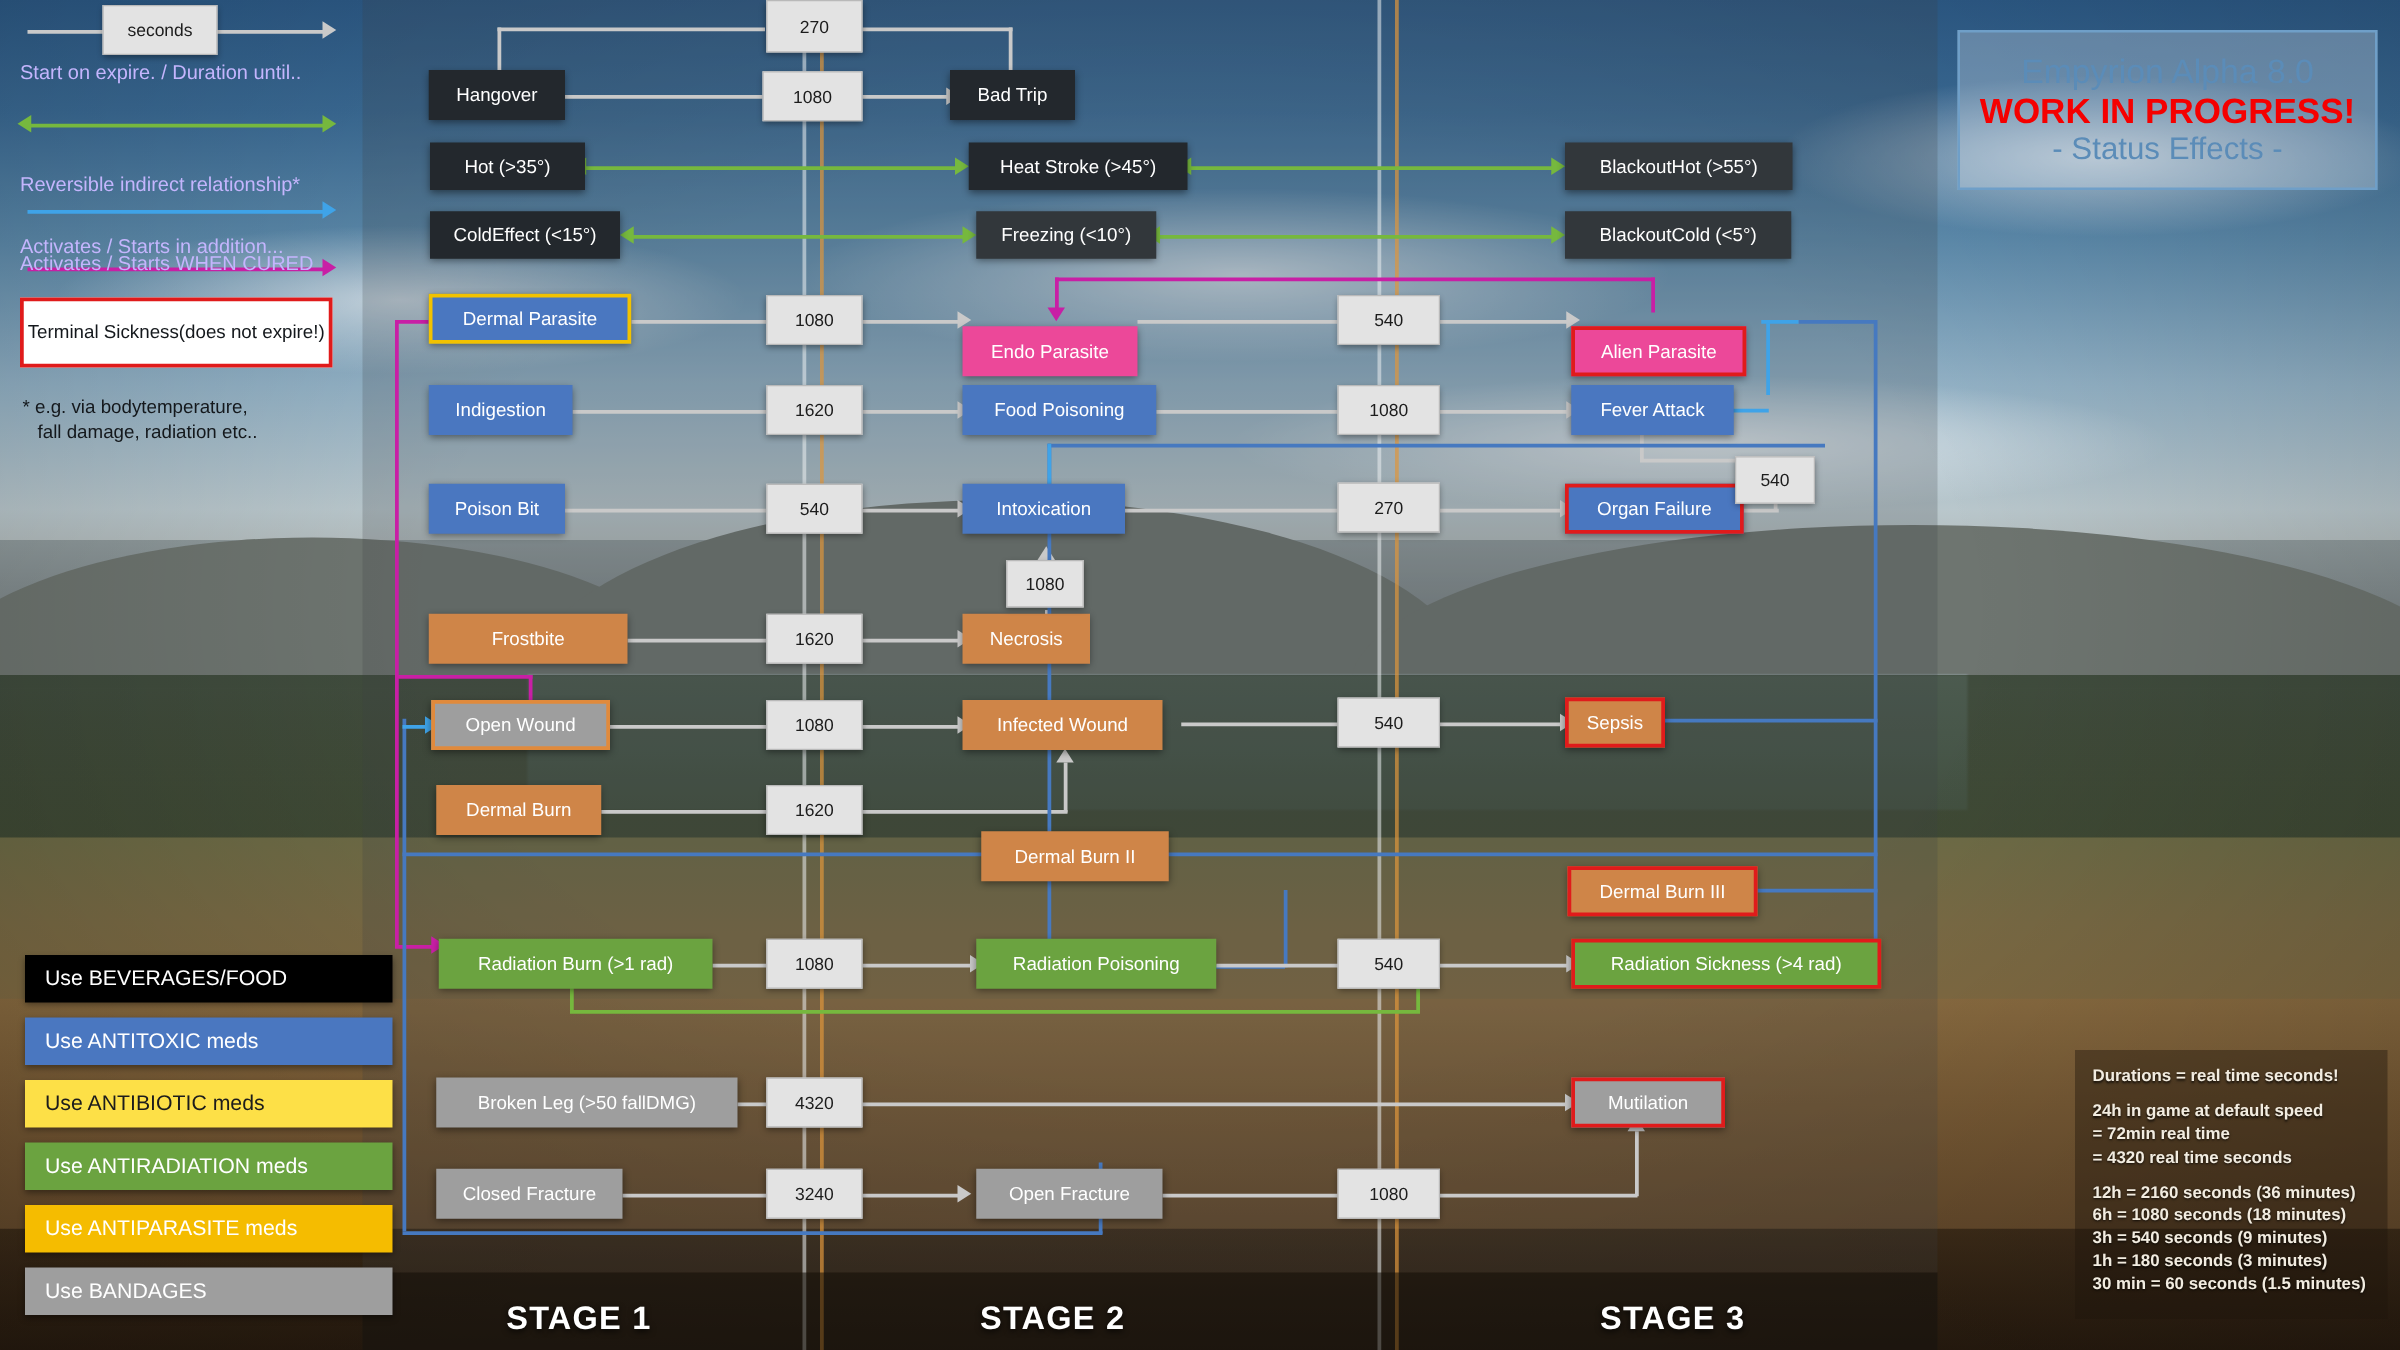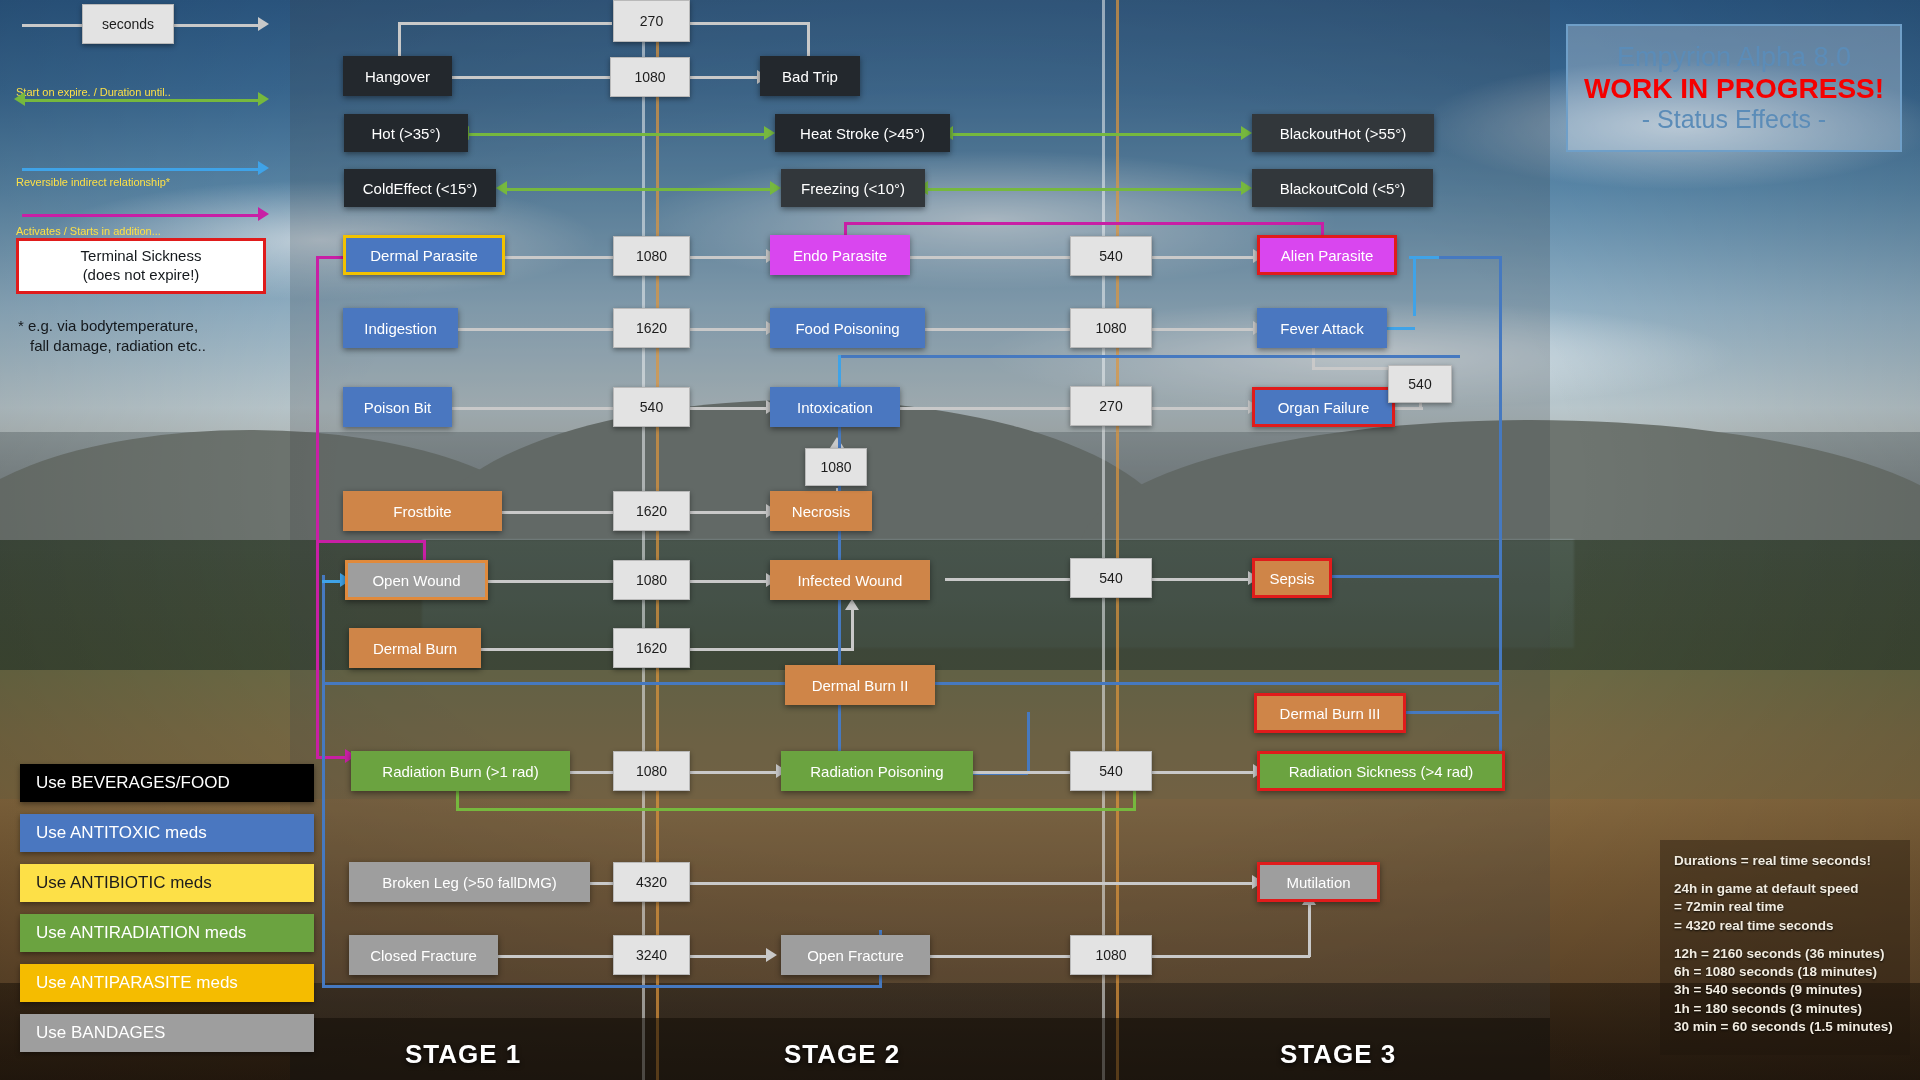--- a/index.html
+++ b/index.html
@@ -73,21 +73,21 @@
 
   
   .node {
     position:absolute; display:flex; align-items:center; justify-content:center;
     color:#fff; font-size:15px; white-space:nowrap; padding:0 10px;
     box-shadow: 0 2px 6px rgba(0,0,0,.45);
   }
   .n-dark   { background:#23282d; }
   .n-dark2  { background:#32373b; }
   .n-blue   { background:#4a77c0; }
-  .n-gold   { background:#d946ef; }
+  .n-gold   { background:#ec4899;margin-top:26px; }
   .n-orange { background:#cf8548; }
   .n-green  { background:#6ba340; }
   .n-grey   { background:#9e9e9e; }
   .b-red    { border:3px solid #e01b1b; }
   .b-yellow { border:3px solid #f2c200; }
   .b-orange { border:3px solid #e08a3c; }
 
   
   .chip {
     position:absolute; display:flex; align-items:center; justify-content:center;
@@ -111,26 +111,26 @@
   .ar-d { border-left:7px solid transparent; border-right:7px solid transparent; border-top:11px solid #c9c9c9; }
   .ar-u { border-left:7px solid transparent; border-right:7px solid transparent; border-bottom:11px solid #c9c9c9; }
   .g.ar-r { border-left-color:#76b83e; } .g.ar-l { border-right-color:#76b83e; }
   .g.ar-u { border-bottom-color:#76b83e; }
   .bl.ar-l { border-right-color:#3fa3e8; } .bl.ar-r { border-left-color:#3fa3e8; }
   .bl.ar-d { border-top-color:#3fa3e8; }
   .m.ar-d { border-top-color:#c81fa5; } .m.ar-r { border-left-color:#c81fa5; }
 
   
   #legend { position:absolute; left:0; top:0; width:290px; height:1080px; }
-  .lg-text { position:absolute; color:#fde047; font-size:11px;margin-top:36px; }
+  .lg-text { position:absolute; color:#c4b5fd; font-size:16px; }
   .lg-line { position:absolute; height:3px; }
   .term-box {
     position:absolute; left:16px; top:238px; width:250px; height:56px;
     background:#fff; border:3px solid #e01b1b;
-    display:flex; flex-direction:column; align-items:center; justify-content:center;
+    display:flex; flex-direction:row; align-items:center; justify-content:center;
     color:#14181c; font-size:15px; line-height:1.25;
   }
   .note { position:absolute; left:18px; top:316px; color:#14181c; font-size:15px; line-height:1.35; }
 
   .sw {
     position:absolute; left:20px; width:294px; height:38px;
     display:flex; align-items:center; padding-left:16px;
     color:#fff; font-size:17px; box-shadow:0 2px 5px rgba(0,0,0,.4);
   }
 

